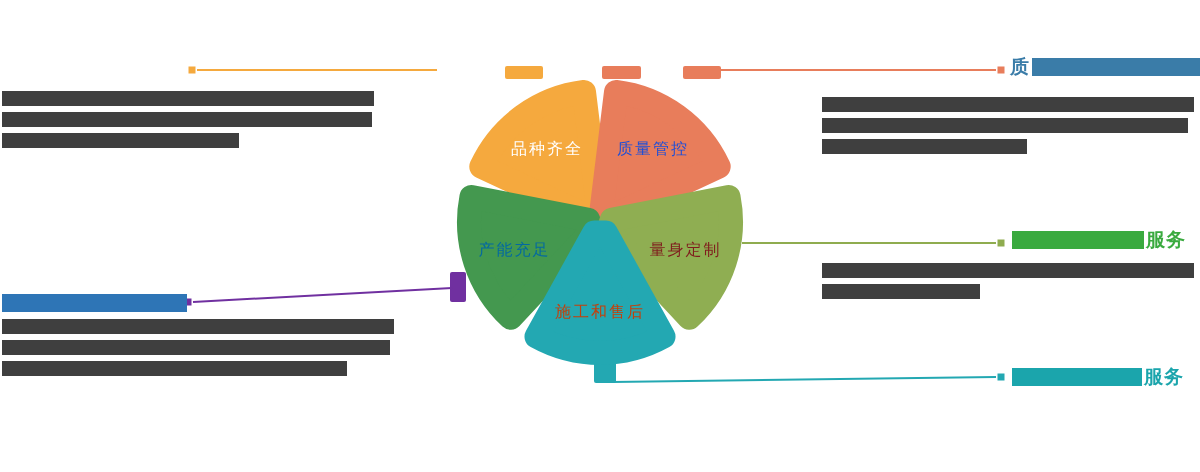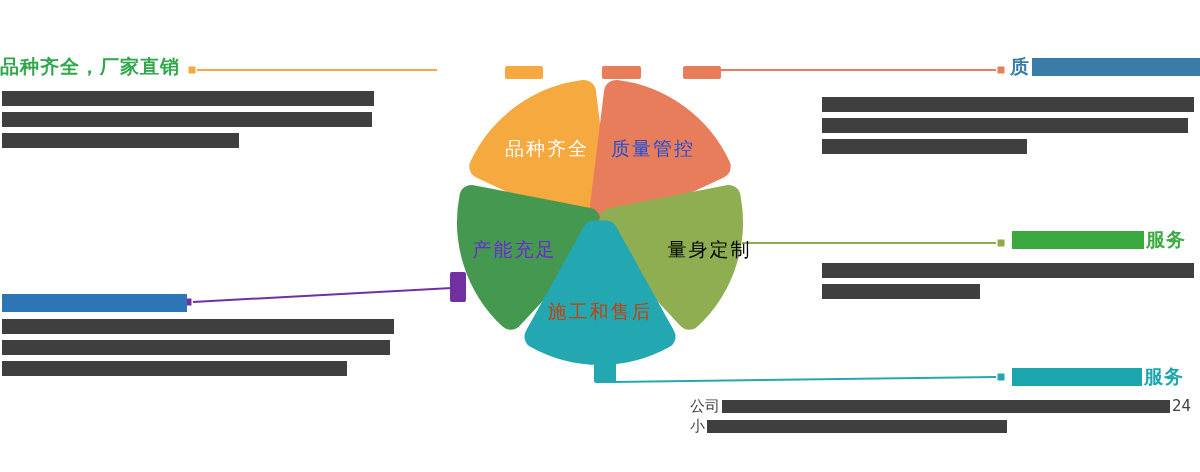--- a/index.html
+++ b/index.html
@@ -11,21 +11,21 @@
     font-family: "DejaVu Sans", "Liberation Sans", sans-serif;
   }
   .stage { position: absolute; left: 0; top: 0; width: 1200px; height: 472px; }
   #diagram-svg { position: absolute; left: 0; top: 0; }
   #labels-layer { position: absolute; left: 0; top: 0; width: 100%; height: 100%; pointer-events: none; }
 
   .petal-label {
     position: absolute;
     transform: translate(-50%, -50%);
     color: #ffffff;
-    font-size: 19px;
+    font-size: 16px;
     font-weight: 500;
     letter-spacing: 2px;
     white-space: nowrap;
   }
 
   .heading {
     position: absolute;
     display: flex;
     align-items: center;
     height: 22px;
@@ -77,28 +77,25 @@
       <line x1="742" y1="243" x2="996" y2="243" stroke="#8FAC4F" stroke-width="2"></line>
       <rect x="997.5" y="239.5" width="7" height="7" fill="#8FAC4F"></rect>
       <line x1="612" y1="382" x2="996" y2="377" stroke="#23A8B2" stroke-width="2"></line>
       <rect x="997.5" y="373.5" width="7" height="7" fill="#23A8B2"></rect>
       <line x1="452" y1="288" x2="193" y2="302" stroke="#7030A0" stroke-width="2"></line>
       <rect x="184.5" y="298.5" width="7" height="7" fill="#7030A0"></rect>
     </svg>
   <div id="labels-layer">
       <div class="petal-label" style="left: 547.099px; top: 149.188px; color: rgb(255, 255, 255);">品种齐全</div>
       <div class="petal-label" style="left: 652.901px; top: 149.188px; color: #1d4ed8;">质量管控</div>
-      <div class="petal-label" style="left: 514.405px; top: 249.812px; color: #6d28d9;">产能充足</div>
-      <div class="petal-label" style="left: 685.595px; top: 249.812px; color: #000000; margin-left: 24px;">量身定制</div>
+      <div class="petal-label" style="left: 514.405px; top: 249.812px; color: #0369a1;">产能充足</div>
+      <div class="petal-label" style="left: 685.595px; top: 249.812px; color: #7f1d1d;">量身定制</div>
       <div class="petal-label" style="left: 600px; top: 312px; color: #c2410c;">施工和售后</div>
     </div>
 
-  <div class="heading" id="h-top_left" style="color: rgb(46, 168, 74);">
-      <span class="seg-text">品种齐全，厂家直销</span>
-    </div>
   <div class="para" id="b-top_left" style="color: rgb(63, 63, 63);">
       <div class="body-line">
         <span class="seg-bar" style="width: 372px;"></span>
       </div>
       <div class="body-line">
         <span class="seg-bar" style="width: 370px;"></span>
       </div>
       <div class="body-line">
         <span class="seg-bar" style="width: 237px;"></span>
       </div>
@@ -146,24 +143,13 @@
         <span class="seg-bar" style="width: 392px;"></span>
       </div>
       <div class="body-line">
         <span class="seg-bar" style="width: 388px;"></span>
       </div>
       <div class="body-line">
         <span class="seg-bar" style="width: 345px;"></span>
       </div>
     </div>
 
-  <div class="para small" id="b-bottom" style="color: rgb(63, 63, 63);">
-      <div class="body-line">
-        <span class="seg-text">公司</span>
-        <span class="seg-bar" style="width: 448px;"></span>
-        <span class="seg-text">24</span>
-      </div>
-      <div class="body-line">
-        <span class="seg-text">小</span>
-        <span class="seg-bar" style="width: 300px;"></span>
-      </div>
-    </div>
 </div>
 
 </body></html>

